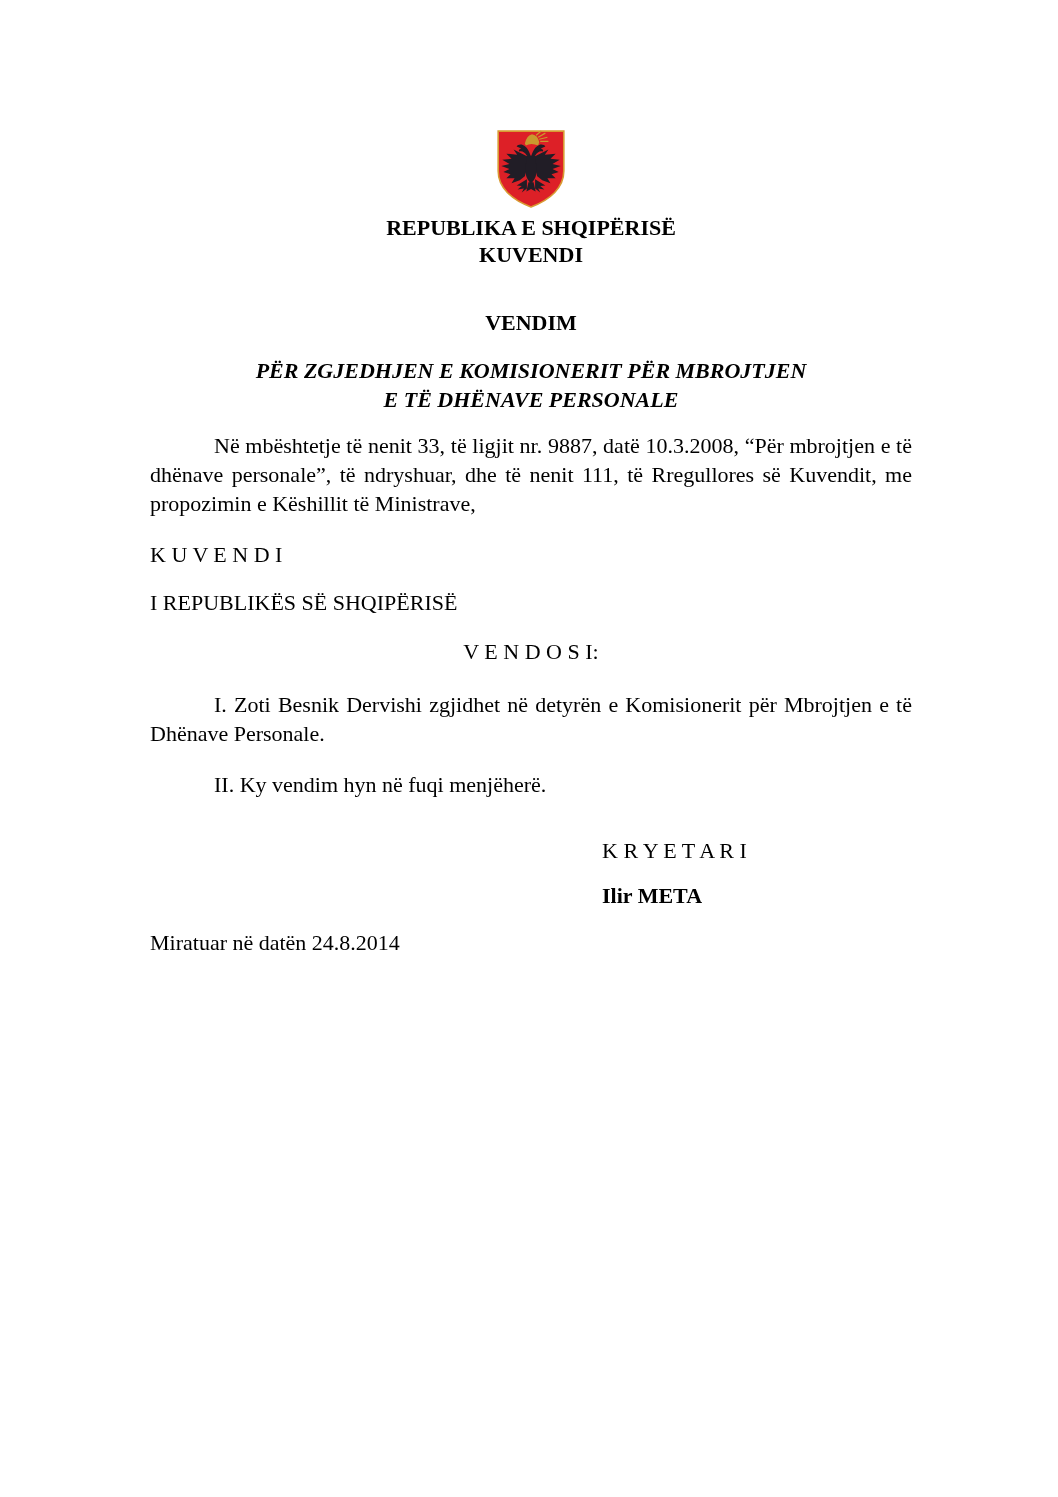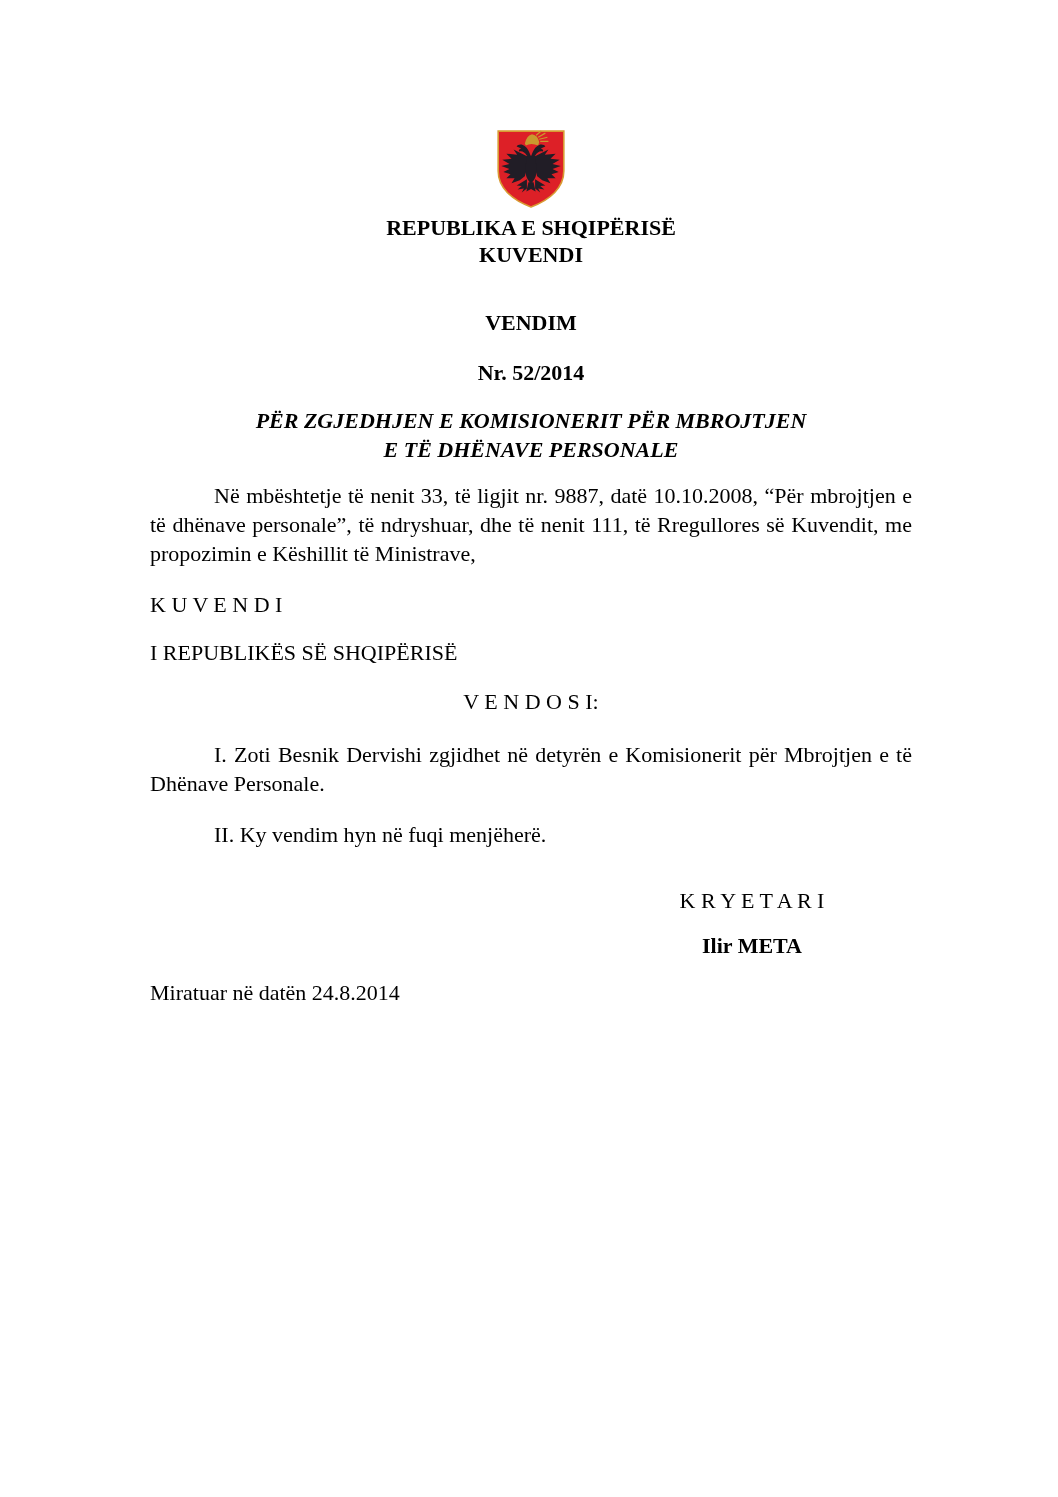--- a/index.html
+++ b/index.html
@@ -17,21 +17,21 @@
   .hdr-line{text-align:center;font-weight:bold;line-height:27px;}
   .doc-type{text-align:center;font-weight:bold;margin-top:40px;}
   .doc-number{text-align:center;font-weight:bold;margin-top:21px;}
   .doc-title{text-align:center;font-weight:bold;margin-top:19px;line-height:29px;font-style:italic;}
   .preamble{margin-top:17px;text-align:justify;text-indent:64px;}
   .mid-head1{margin-top:11px;}
   .mid-head2{text-align:left;margin-top:19px;}
   .mid-head3{text-align:center;margin-top:20px;}
   .point-1{margin-top:24px;text-align:justify;text-indent:64px;}
   .point-2{margin-top:19px;text-align:justify;text-indent:64px;}
-  .sig-block{margin-top:37px;margin-left:452px;width:300px;text-align:center;}
+  .sig-block{margin-top:37px;margin-left:452px;width:300px;}
   .sig-name{font-weight:bold;margin-top:16px;}
   .approval{margin-top:18px;text-align:left;}
 </style>
 </head>
 <body>
 
 <div class="page">
 
   <div class="emblem-wrap">
     <svg width="76" height="82" viewBox="0 0 74 80" xmlns="http://www.w3.org/2000/svg">
@@ -51,28 +51,27 @@
         <path d="M34.5 53 L39.5 53 L41.5 62 L37 59.5 L32.5 62 Z"></path>
       </g>
     </svg>
   </div>
 
   <div class="hdr-line">REPUBLIKA E SHQIPËRISË</div>
   <div class="hdr-line">KUVENDI</div>
 
   <div class="doc-type">VENDIM</div>
 
-  <div class="doc-number">Nr. 52/2014</div>
 
   <div class="doc-title">
     <div>PËR ZGJEDHJEN E KOMISIONERIT PËR MBROJTJEN</div>
     <div>E TË DHËNAVE PERSONALE</div>
   </div>
 
-  <p class="preamble">Në mbështetje të nenit 33, të ligjit nr. 9887, datë 10.10.2008, “Për mbrojtjen e të dhënave personale”, të ndryshuar, dhe të nenit 111, të Rregullores së Kuvendit, me propozimin e Këshillit të Ministrave,</p>
+  <p class="preamble">Në mbështetje të nenit 33, të ligjit nr. 9887, datë 10.3.2008, “Për mbrojtjen e të dhënave personale”, të ndryshuar, dhe të nenit 111, të Rregullores së Kuvendit, me propozimin e Këshillit të Ministrave,</p>
 
   <div class="mid-head1">K U V E N D I</div>
   <div class="mid-head2">I REPUBLIKËS SË SHQIPËRISË</div>
   <div class="mid-head3">V E N D O S I:</div>
 
   <p class="point-1">I. Zoti Besnik Dervishi zgjidhet në detyrën e Komisionerit për Mbrojtjen e të Dhënave Personale.</p>
   <p class="point-2">II. Ky vendim hyn në fuqi menjëherë.</p>
 
   <div class="sig-block">
     <div>K R Y E T A R I</div>

